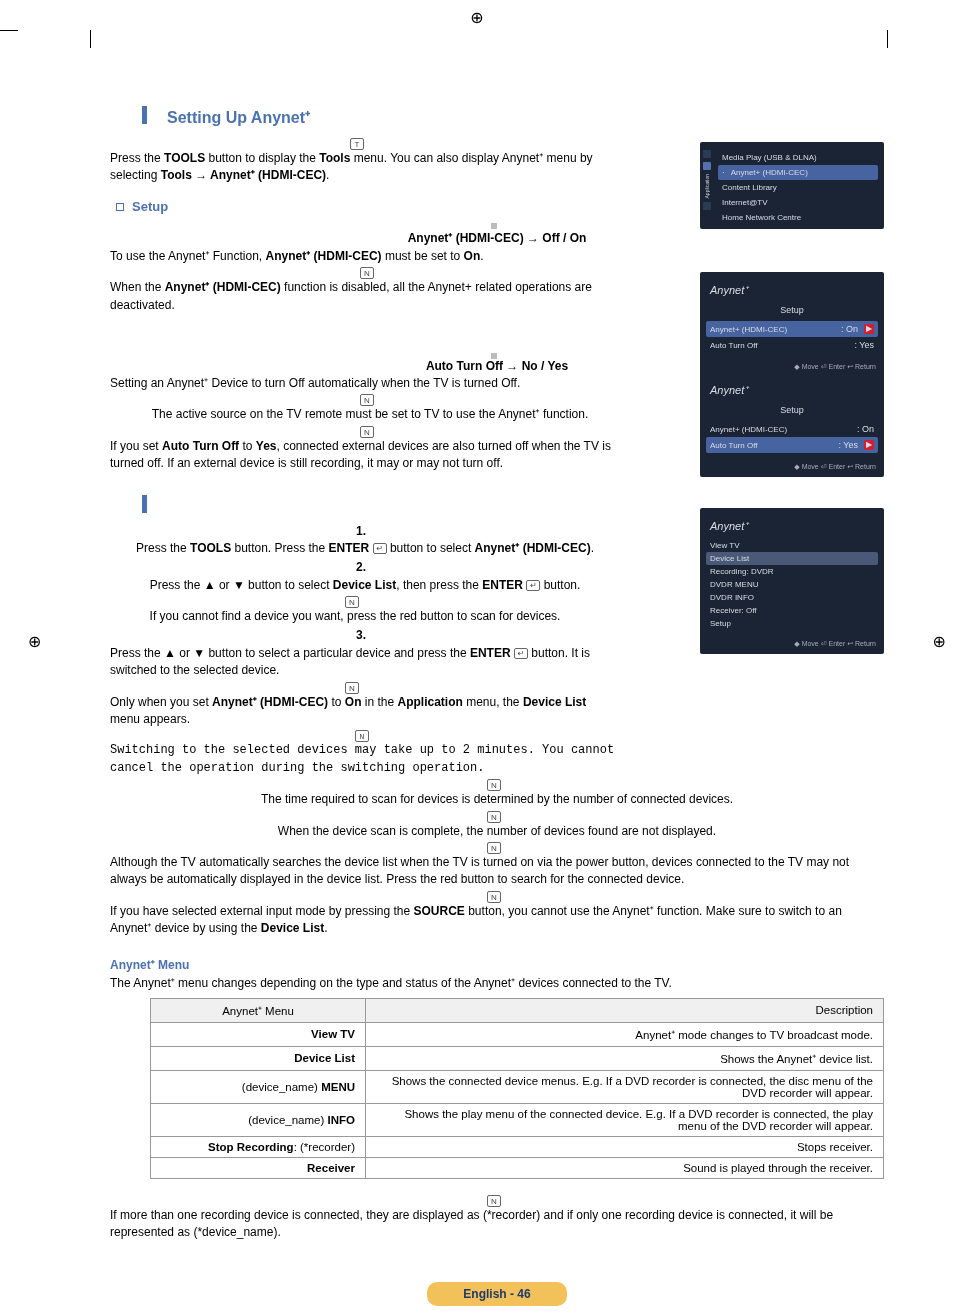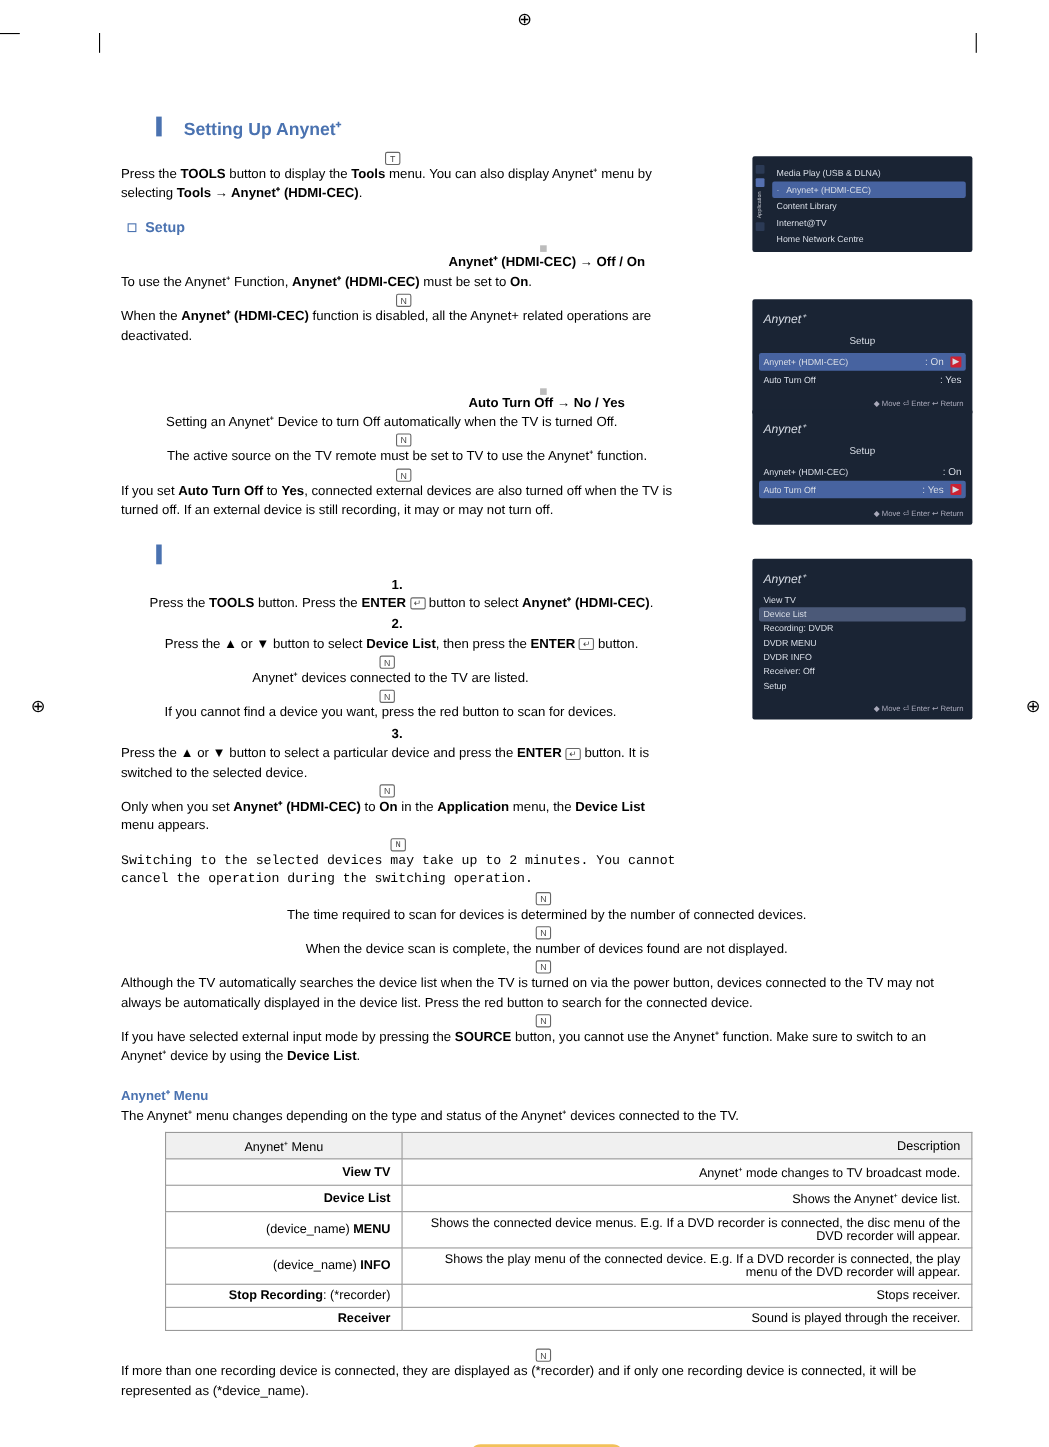--- a/index.html
+++ b/index.html
@@ -100,21 +100,21 @@
   }
   .ic-enter::before { content: "↵"; }
   .row { display: flex; align-items: center; flex-direction: column; }
   .row .txt { flex: 1; }
   .num {
     width: 18px; font-weight: bold; flex-shrink: 0;
   }
   .right-col {
     position: absolute;
     right: 70px;
-    width: 200px;
+    width: 184px;
   }
   .osd {
     background: #1a2434;
     color: #d8dde6;
     font-size: 8px;
     border-radius: 2px;
     padding: 8px 6px 4px 6px;
     margin-bottom: 6px;
     position: relative;
   }
@@ -289,21 +289,21 @@
     <span class="ic ic-note"></span>
     <span class="txt">
       <span>When the </span><b>Anynet⁺ (HDMI-CEC)</b><span> function is disabled, all the Anynet+ related operations are deactivated.</span>
     </span>
   </div>
 
   <div class="row" style="margin-top:36px;">
     <span class="sq-bullet-gray" style="margin-left:2px;"></span>
     <b>Auto Turn Off → No / Yes</b>
   </div>
-  <div class="para indent-b" style="max-width:520px;margin-left:41px;">Setting an Anynet⁺ Device to turn Off automatically when the TV is turned Off.</div>
+  <div class="para indent-b" style="max-width:520px;">Setting an Anynet⁺ Device to turn Off automatically when the TV is turned Off.</div>
   <div class="row indent-b para" style="max-width:520px;">
     <span class="ic ic-note"></span>
     <span class="txt">The active source on the TV remote must be set to TV to use the Anynet⁺ function.</span>
   </div>
   <div class="row indent-b para" style="max-width:520px;">
     <span class="ic ic-note"></span>
     <span class="txt">
       <span>If you set </span><b>Auto Turn Off</b><span> to </span><b>Yes</b><span>, connected external devices are also turned off when the TV is turned off. If an external device is still recording, it may or may not turn off.</span>
     </span>
   </div>
@@ -316,24 +316,20 @@
     <span class="num">1.</span>
     <span class="txt">
       <span>Press the </span><b>TOOLS</b><span> button. Press the </span><b>ENTER</b> <span class="ic-enter"></span><span> button to select </span><b>Anynet⁺ (HDMI-CEC)</b><span>.</span>
     </span>
   </div>
   <div class="row indent-b para" style="max-width:510px;">
     <span class="num">2.</span>
     <span class="txt">
       <span>Press the ▲ or ▼ button to select </span><b>Device List</b><span>, then press the </span><b>ENTER</b> <span class="ic-enter"></span><span> button.</span>
     </span>
-  </div>
-  <div class="row indent-c para" style="max-width:490px;">
-    <span class="ic ic-note"></span>
-    <span class="txt">Anynet⁺ devices connected to the TV are listed.</span>
   </div>
   <div class="row indent-c para" style="max-width:490px;">
     <span class="ic ic-note"></span>
     <span class="txt">If you cannot find a device you want, press the red button to scan for devices.</span>
   </div>
   <div class="row indent-b para" style="max-width:510px;">
     <span class="num">3.</span>
     <span class="txt">
       <span>Press the ▲ or ▼ button to select a particular device and press the </span><b>ENTER</b> <span class="ic-enter"></span><span> button. It is switched to the selected device.</span>
     </span>

